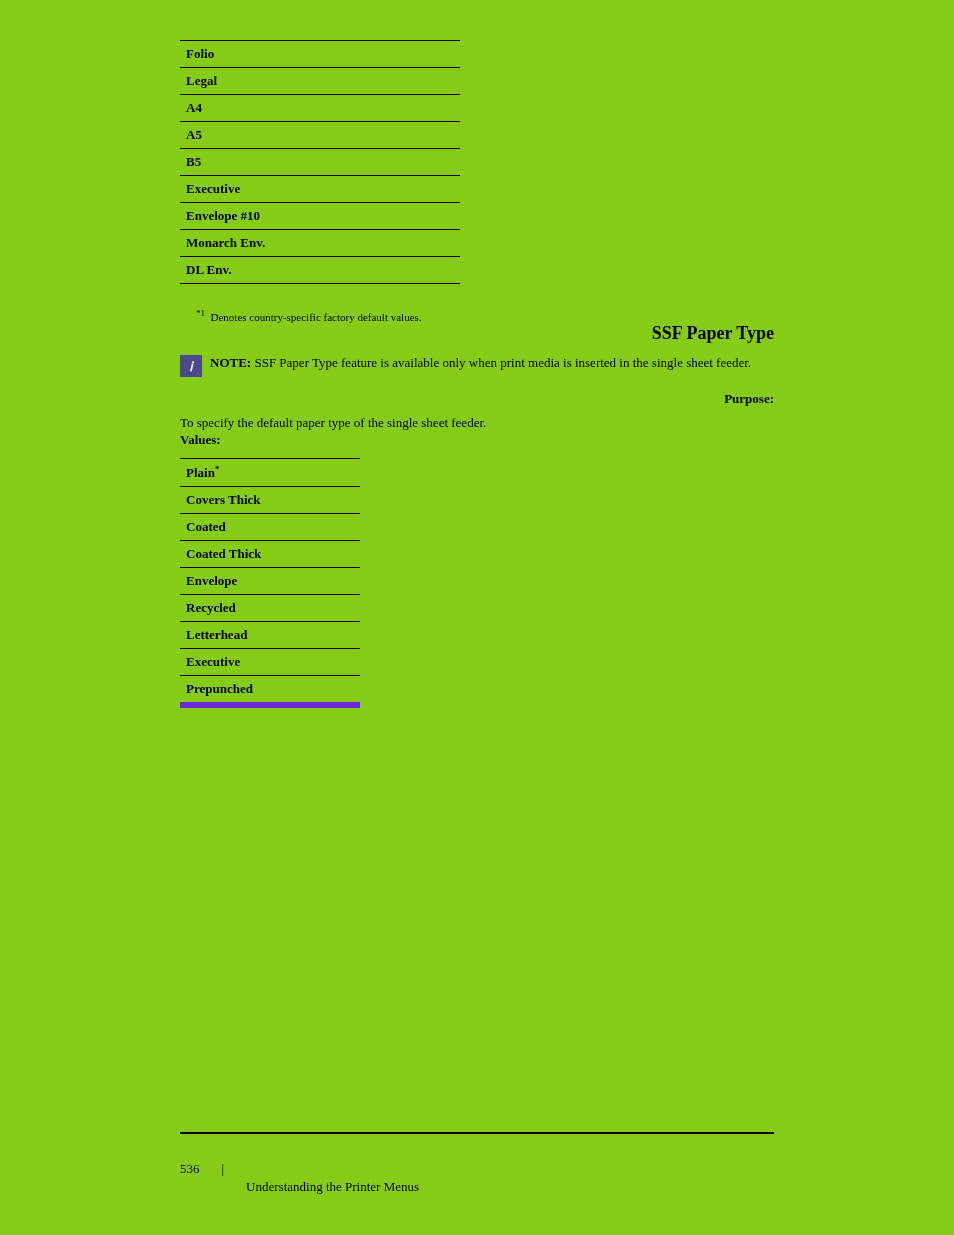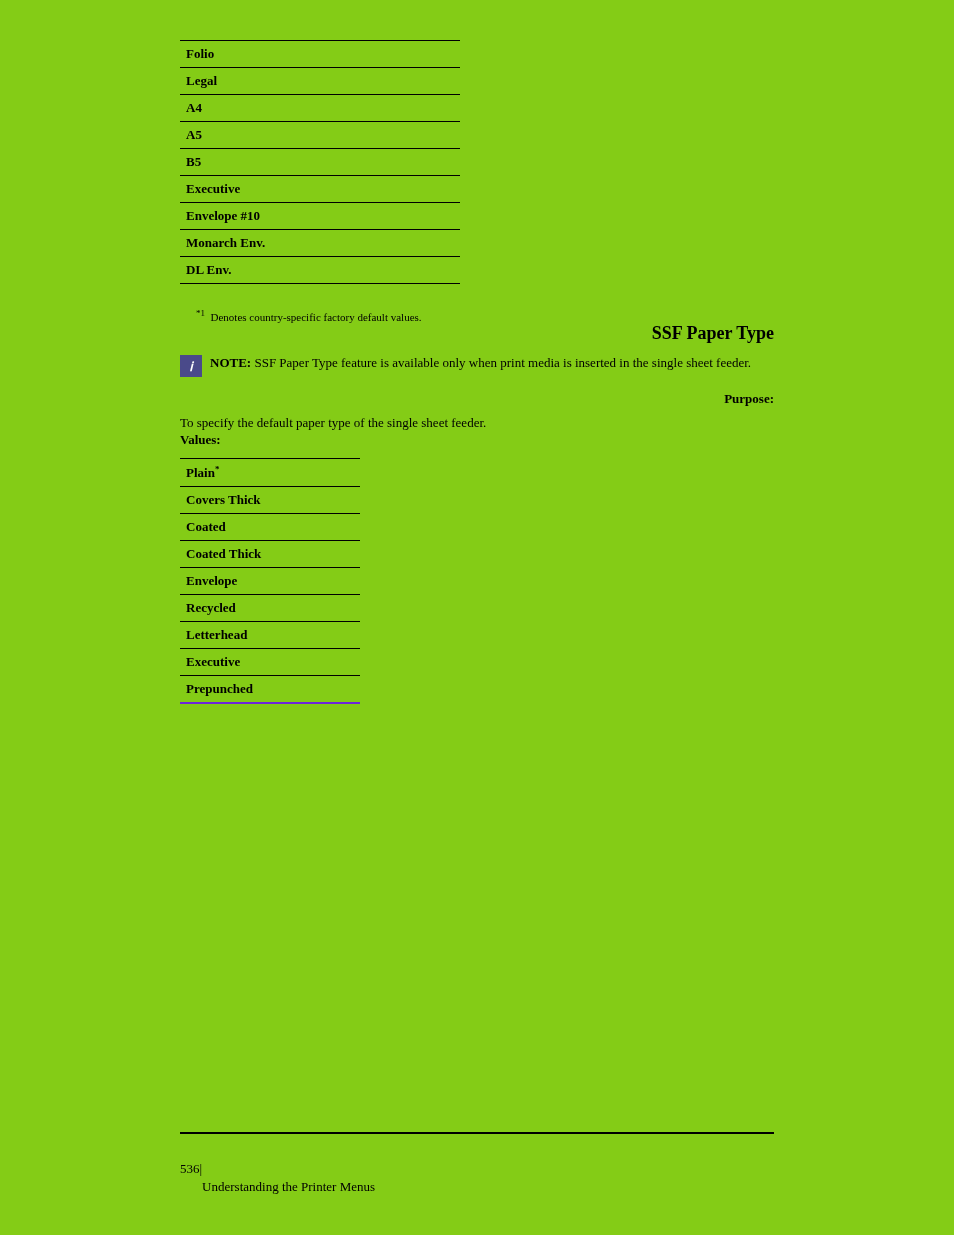--- a/index.html
+++ b/index.html
@@ -117,33 +117,33 @@
 
     .values-table td {
       border-top: 1px solid #000;
       padding: 5px 6px;
       font-weight: bold;
       font-size: 13px;
       margin-left: 47px;
     }
 
     .values-table tr:last-child td {
-      border-bottom: 2px solid #6d28d9;
+      border-bottom: 6px solid #6d28d9;
     }
 
     .page-footer {
       position: absolute;
       bottom: 40px;
       left: 180px;
       right: 180px;
       border-top: 2px solid #000;
       padding-top: 8px;
       display: flex;
       align-items: center;
-      gap: 0;
+      gap: 22px;
       font-size: 13px;
     }
 
     .page-number {
       font-size: 13px;
     }
 
     .footer-separator {
       font-size: 13px;
     }

